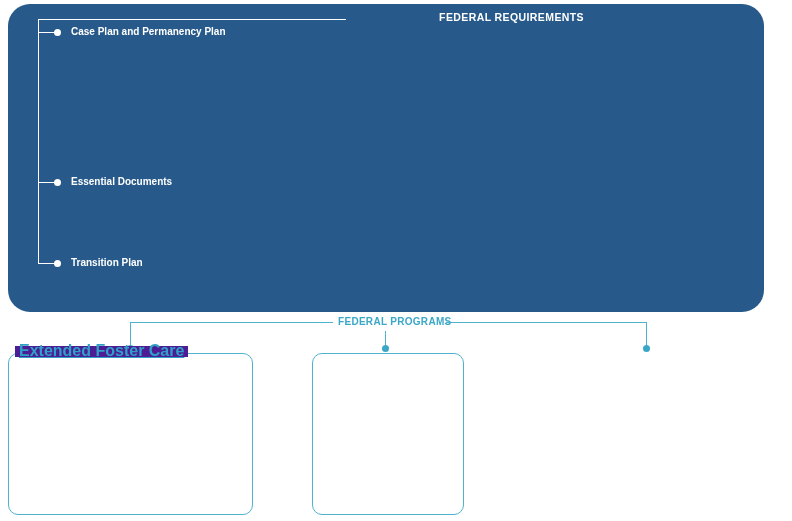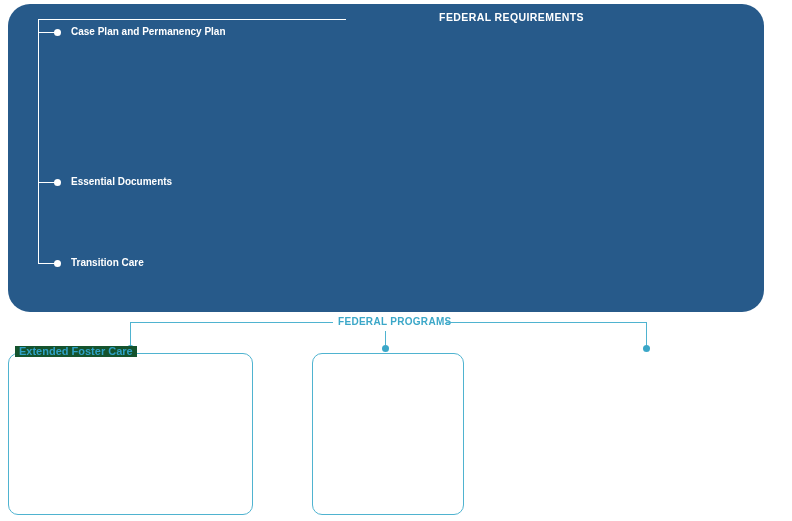--- a/index.html
+++ b/index.html
@@ -34,22 +34,22 @@
   .cdot { position:absolute; width:7px; height:7px; border-radius:50%; background:#3ba7c8; }
 
   .prog-box {
     position:absolute; top:353px; height:162px;
     border:1.3px solid #4fb3d0; border-radius:10px;
     font-family:"Liberation Sans", sans-serif; color:#222;
     font-size:8.3px; line-height:10.75px;
     box-sizing:border-box;
   }
   .prog-head {
-    position:absolute; top:-8px; left:6px; background:#14532d; padding:0 4px;
-    color:#2fa1c6; font-weight:bold; font-size:11px; line-height:10.5px;
+    position:absolute; top:-8px; left:6px; background:#4c1d95; padding:0 4px;
+    color:#2fa1c6; font-weight:bold; font-size:16px; line-height:10.5px;text-decoration:underline;
   }
   .prog-body { position:absolute; left:9px; right:6px; }
 </style>
 </head>
 <body>
 
 <div class="req-panel">
   <div class="req-line-top"></div>
   <div class="req-line-vert"></div>
   <div class="req-title">FEDERAL REQUIREMENTS</div>
@@ -65,21 +65,21 @@
   <div class="req-section" style="top:172px;">
     <span class="hline"></span>
     <span class="dot"></span>
     <div class="req-head">Essential Documents</div>
     <div class="req-body"></div>
   </div>
 
   <div class="req-section" style="top:253px;">
     <span class="hline"></span>
     <span class="dot"></span>
-    <div class="req-head">Transition Care</div>
+    <div class="req-head">Transition Plan</div>
     <div class="req-body"></div>
   </div>
 </div>
 
 <div class="prog-title">FEDERAL PROGRAMS</div>
 
 <div class="conn" style="left:130px; top:322px; width:203px; height:1.3px;"></div>
 <div class="conn" style="left:130px; top:322px; width:1.3px; height:24px;"></div>
 <div class="cdot" style="left:127px; top:345px;"></div>
 

